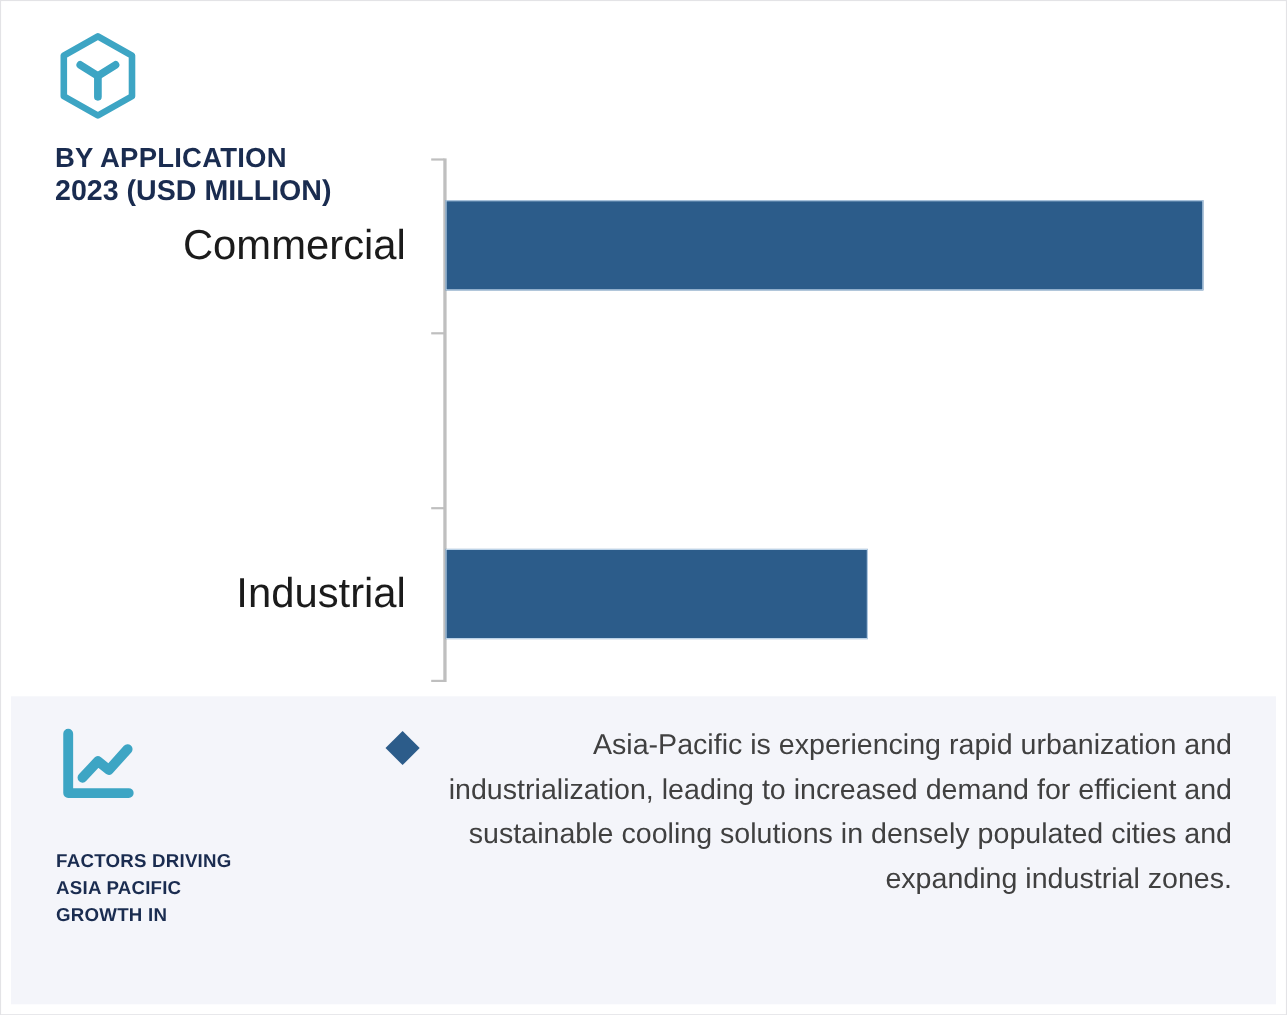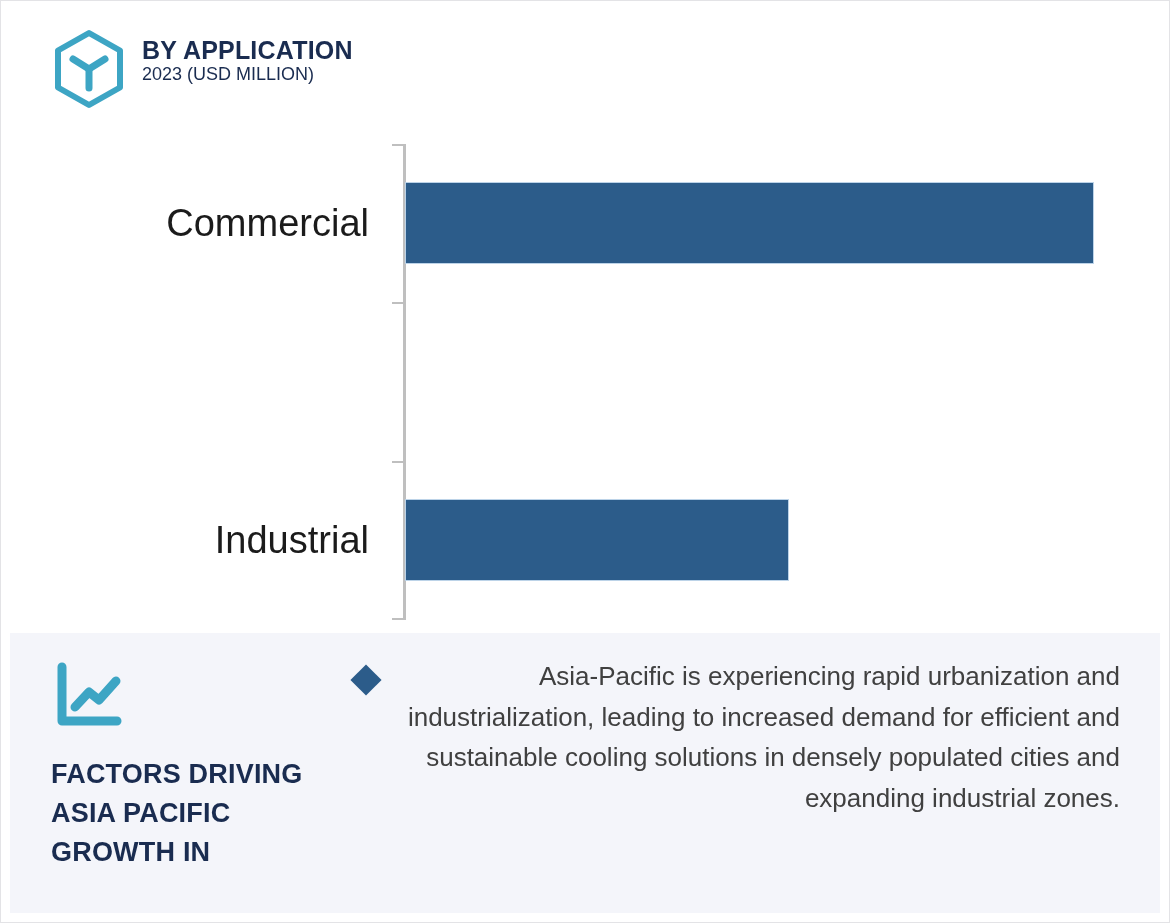--- a/index.html
+++ b/index.html
@@ -23,41 +23,42 @@
   }
 
   
   .header {
     position: absolute;
     left: 49px;
     top: 28px;
     display: flex;
     align-items: flex-start;
     gap: 14px;
+    flex-direction: column;
   }
   .hex-icon {
     width: 78px;
     height: 80px;
     flex: none;
     display: block;
   }
   .header-text {
     padding-top: 7px;
   }
   .title-main {
     font-size: 25px;
     font-weight: bold;
     letter-spacing: 0.2px;
     color: #1a2c50;
     line-height: 1.12;
     white-space: nowrap;
   }
   .title-sub {
-    font-size: 18px;
-    font-weight: normal;
+    font-size: 26px;
+    font-weight: bold;
     color: #1a2c50;
     line-height: 1.18;
     white-space: nowrap;
   }
 
   
   .chart {
     position: absolute;
     left: 0;
     top: 130px;
@@ -130,22 +131,22 @@
     flex: none;
     padding: 28px 0 0 41px;
     box-sizing: border-box;
   }
   .line-icon {
     width: 74px;
     height: 72px;
     display: block;
   }
   .footer-heading {
-    margin-top: 22px;
-    font-size: 27px;
+    margin-top: 38px;
+    font-size: 17px;
     font-weight: bold;
     color: #1a2c50;
     line-height: 1.45;
     letter-spacing: 0.2px;
   }
   .footer-right {
     flex: 1;
     padding: 23px 40px 0 0;
     display: flex;
     align-items: flex-start;

